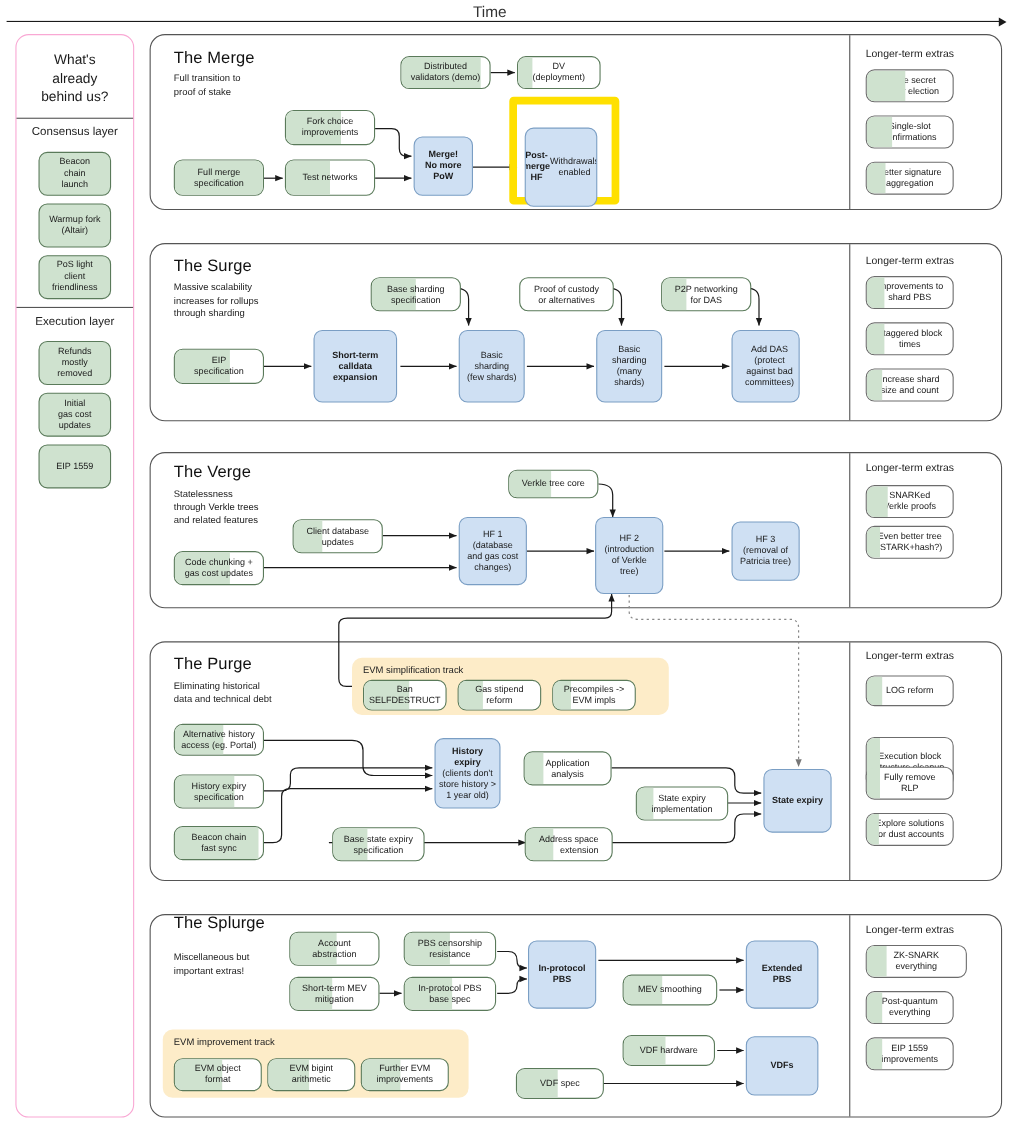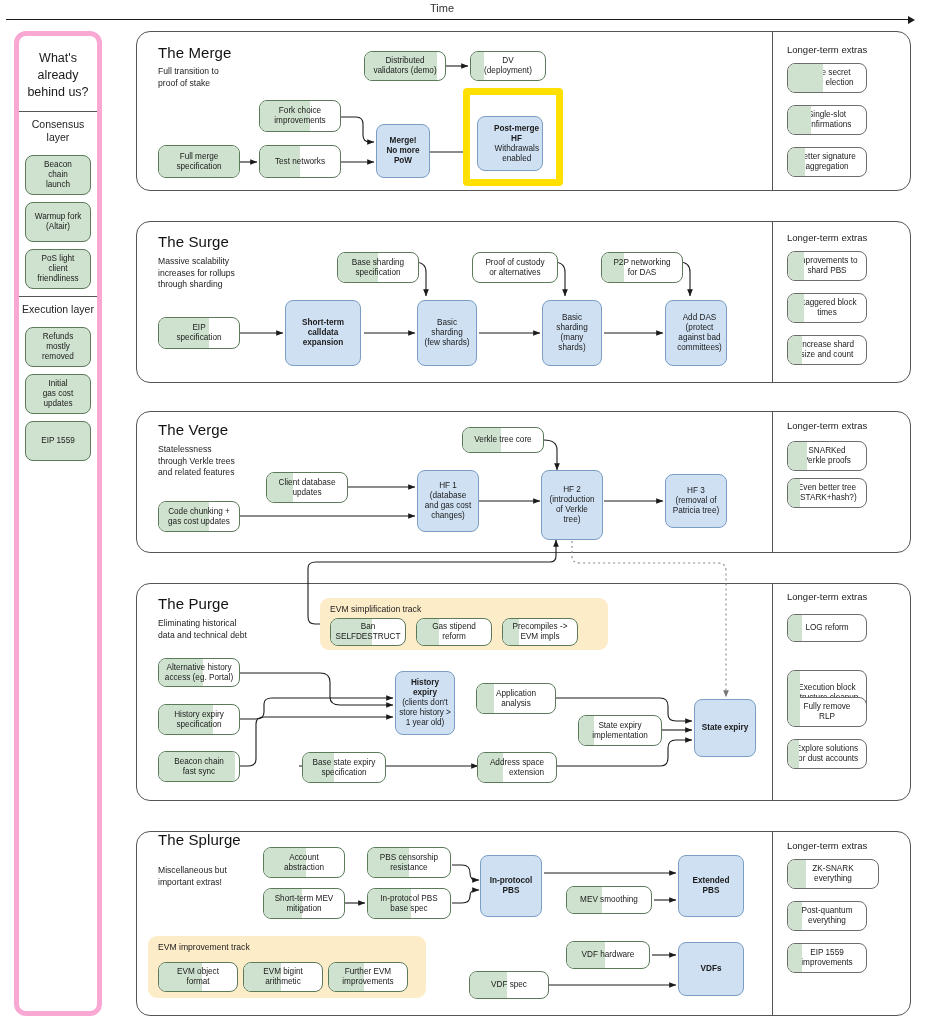--- a/index.html
+++ b/index.html
@@ -10,36 +10,36 @@
     font-family: "Liberation Sans", sans-serif;
     color: #1a1a1a;
     position: relative;
     overflow: hidden;
   }
 
   
   #time-axis { position:absolute; left:0; top:0; width:925px; height:28px; }
   #time-label {
     position:absolute; left:430px; top:2px;
-    font-size:11px; color:#333; white-space:nowrap;
+    font-size:14px; color:#333; white-space:nowrap;
   }
   #time-line {
     position:absolute; left:6px; top:19px; width:905px; height:1px;
     background:#1a1a1a;
   }
   #time-arrow {
     position:absolute; left:908px; top:15.5px;
     width:0;height:0;border-top:4px solid transparent;border-bottom:4px solid transparent;
     border-left:7px solid #1a1a1a;
   }
 
   
   #left-rail {
-    position:absolute; left:14px; top:31px; width:88px; height:985px;
-    border:5px solid #f9a8d4; border-radius:12px; background:#fff;
+    position:absolute; left:14px; top:31px; width:108px; height:985px;
+    border:1px solid #f9a8d4; border-radius:12px; background:#fff;
   }
   .rail-sect-title {
     text-align:center; font-size:10.5px; color:#222; padding:6px 2px 4px;
     line-height:1.25;
   }
   .rail-divider { height:1px; background:#555; width:100%; }
   .rail-head { padding:14px 4px 10px; font-size:12.5px; line-height:1.35; text-align:center;}
   .chip {
     margin:7px auto; width:66px; min-height:40px;
     border:1px solid #5a7a5a; border-radius:8px;
@@ -228,21 +228,21 @@
   <div class="fill" style="width: 100%;"></div>
     <div class="txt">Full merge<br>specification</div>
   </div>
 <div class="node green" style="left:259px;top:145px;width:82px;height:33px;">
   <div class="fill" style="width: 50%;"></div>
     <div class="txt">Test networks</div>
   </div>
 <div class="node blue" style="left:376px;top:124px;width:54px;height:54px;">
   <div class="txt">Merge!<br>No more<br>PoW</div>
   </div>
-<div class="node blue" style="left:477px;top:116px;width:66px;height:55px;flex-direction:column;align-items:flex-end;">
+<div class="node blue" style="left:477px;top:116px;width:66px;height:72px;">
   <div class="txt">Post-merge<br>HF</div>
   <div class="txt sub" style="font-weight:normal">Withdrawals<br>enabled</div>
   </div>
 
 <div class="extra-chip" style="left:787px;top:63px;width:80px;height:30px;">
   <div class="fill" style="width:45%"></div>
     <div class="txt">Single secret<br>leader election</div>
   </div>
 <div class="extra-chip" style="left:787px;top:105px;width:80px;height:30px;">
   <div class="fill" style="width:30%"></div>

